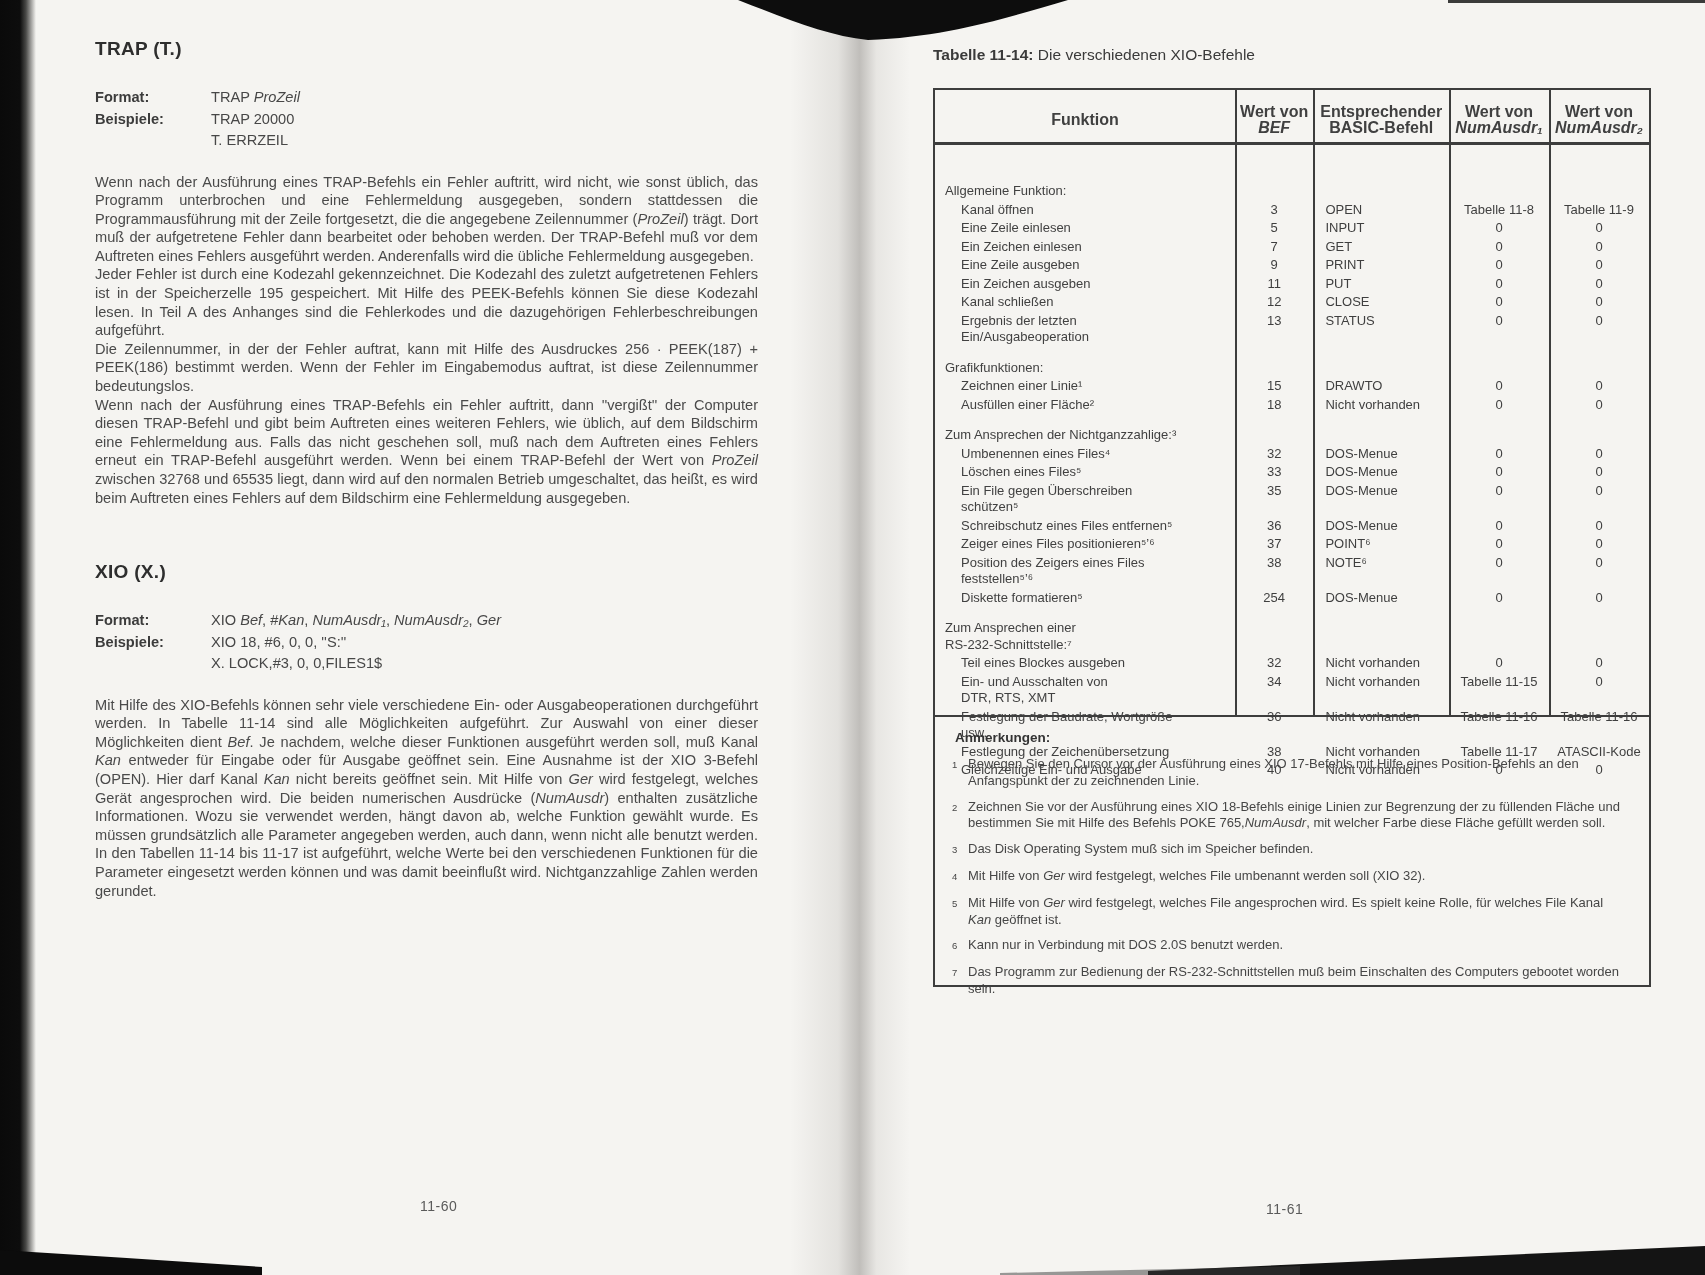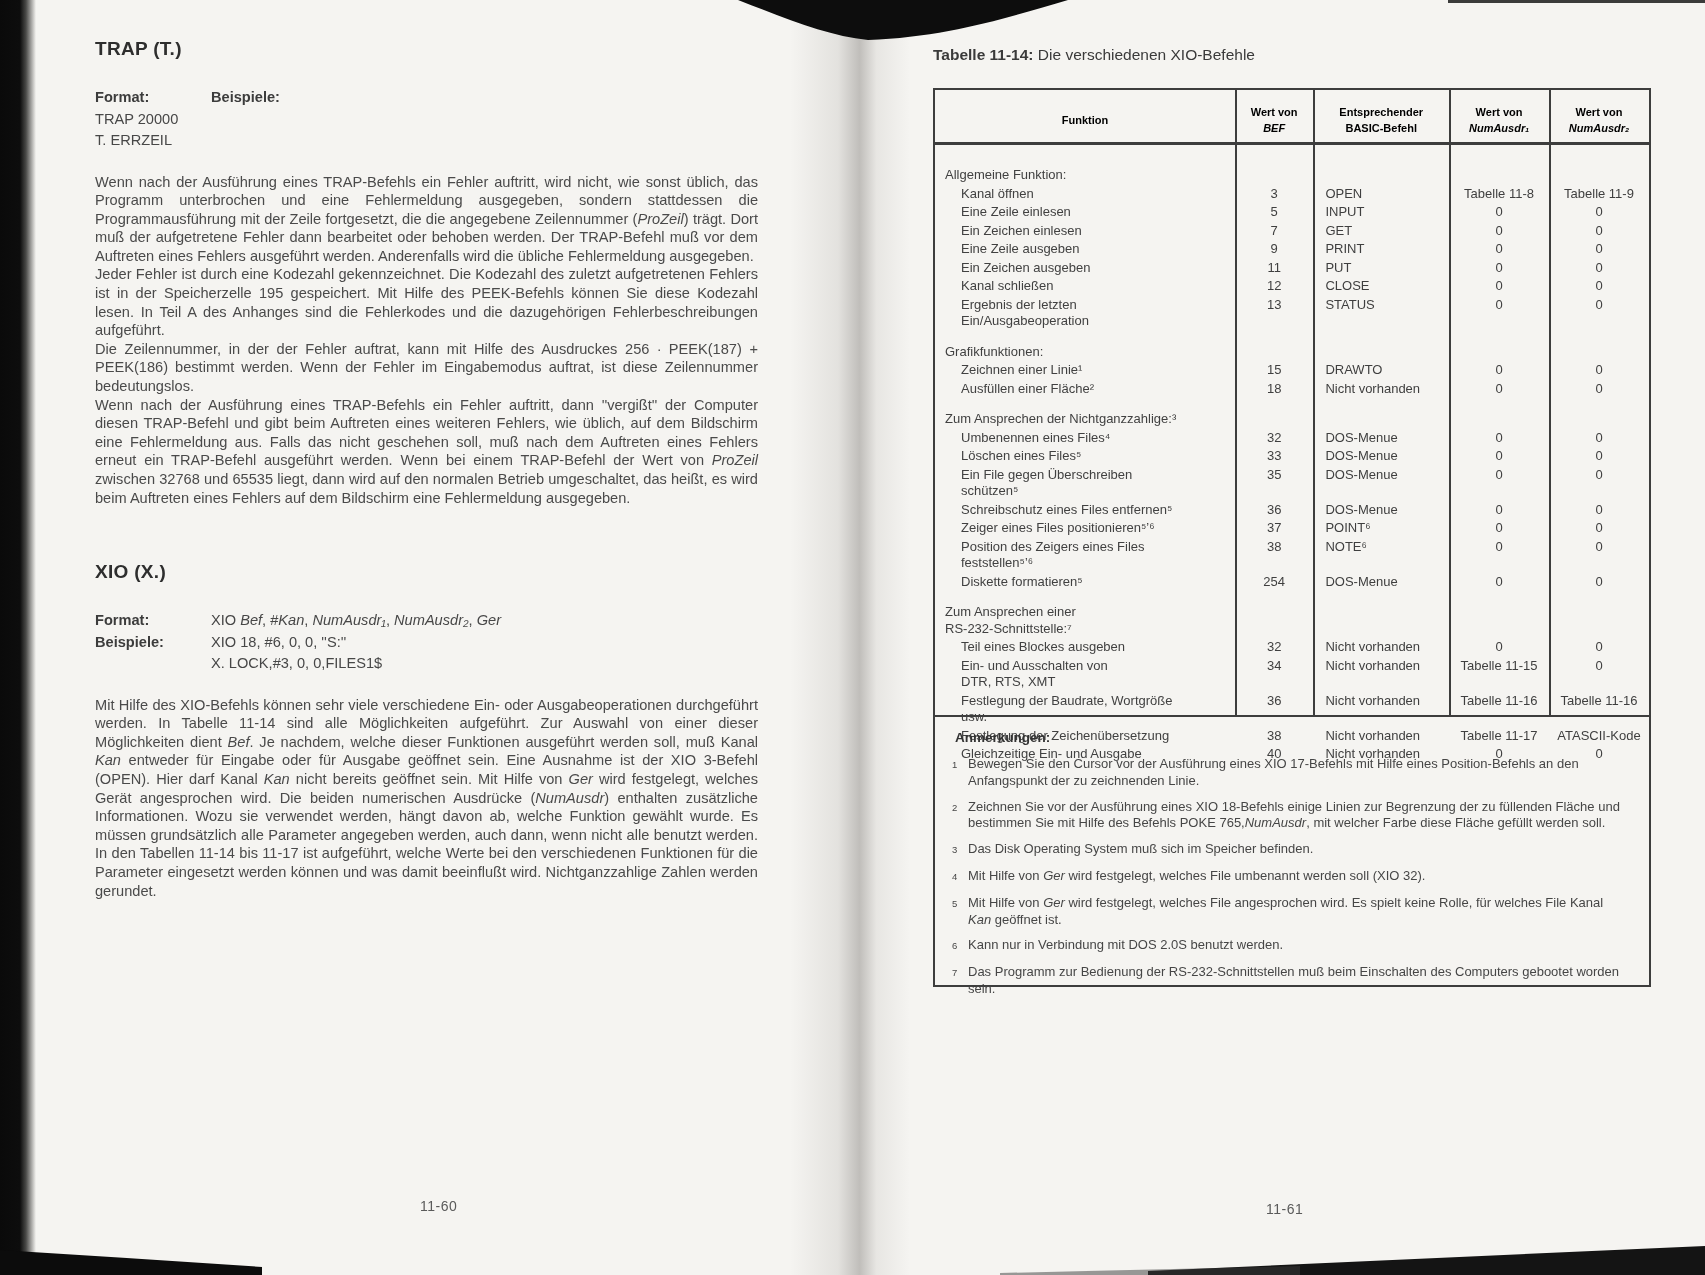--- a/index.html
+++ b/index.html
@@ -22,29 +22,29 @@
   .xio-gap{margin-top:54px;}
   .it{font-style:italic;}
   .pageno{position:absolute;z-index:2;font-size:14px;color:#5a5a5a;letter-spacing:.5px;}
   .pageno.left{left:420px;top:1198px;}
   .pageno.right{left:1266px;top:1201px;}
   
   .rtitle{position:absolute;left:933px;top:46px;z-index:2;font-size:15.5px;color:#3a3a3a;text-align:center;}
   .rtitle .b{font-weight:bold;}
   .tbl{position:absolute;left:933px;top:88px;width:718px;height:899px;z-index:2;
        border:2px solid #3d3d3d;box-sizing:border-box;color:#3f3f3f;background:transparent;}
-  .thead{position:absolute;left:0;top:0;width:100%;height:60px;display:flex;font-size:11px;font-weight:bold;color:#000000;}
+  .thead{position:absolute;left:0;top:0;width:100%;height:60px;display:flex;font-size:16px;font-weight:bold;color:#404040;}
   .hcell{box-sizing:border-box;display:flex;flex-direction:column;align-items:center;justify-content:center;line-height:16px;text-align:center;}
   .hcell .l2.hi{font-style:italic;}
   .c1{width:42%;} .c2{width:11%;} .c3{width:19%;justify-content:center;} .c4{width:14%;} .c5{width:14%;}
   .vline{position:absolute;top:0;width:2px;height:625px;background:#3d3d3d;}
   .v1{left:42%;} .v2{left:53%;} .v3{left:72%;} .v4{left:86%;}
   .hline{position:absolute;left:0;width:100%;background:#3d3d3d;}
   .hl1{top:52px;height:3px;} .hl2{top:625px;height:2px;}
-  .grid-rows{position:absolute;left:0;top:55px;width:100%;height:570px;padding-top:10px;box-sizing:border-box;font-size:13px;}
+  .grid-rows{position:absolute;left:0;top:55px;width:100%;height:570px;padding-top:26px;box-sizing:border-box;font-size:13px;}
   .trow{display:flex;align-items:flex-start;margin-bottom:2px;}
   .trow.group{padding-top:12px;}
   .tcell{box-sizing:border-box;line-height:16.5px;}
   .tcell.c1.glabel{padding-left:10px;color:#414141;}
   .tcell.c1.item{padding-left:26px;color:#414141;}
   .tcell.c2,.tcell.c4,.tcell.c5{text-align:center;}
   .tcell.c3{padding-left:12px;}
   .notes{position:absolute;left:0;top:627px;width:100%;bottom:0;box-sizing:border-box;padding:13px 26px 0 17px;}
   .ntitle{font-size:13.5px;font-weight:bold;color:#333;margin:0 0 11px 3px;}
   .note{display:flex;font-size:13px;line-height:16.8px;color:#464646;margin-bottom:9px;}
@@ -54,20 +54,21 @@
 </head>
 <body>
 
 <div class="stage">
 
   <div class="lp">
     <div class="h1">TRAP (T.)</div>
 
     <div class="fmt">
       <div class="lbl">Format:</div>
+      <div><span>TRAP </span><span class="it">ProZeil</span></div>
       <div class="lbl">Beispiele:</div>
       <div>TRAP 20000</div>
       <div></div>
       <div>T. ERRZEIL</div>
     </div>
 
     <div class="paras">
       <p class="para"><span>Wenn nach der Ausführung eines TRAP-Befehls ein Fehler auftritt, wird nicht, wie sonst üblich, das Programm unterbrochen und eine Fehlermeldung ausgegeben, sondern stattdessen die Programmausführung mit der Zeile fortgesetzt, die die angegebene Zeilennummer (</span><span class="it">ProZeil</span><span>) trägt. Dort muß der aufgetretene Fehler dann bearbeitet oder behoben werden. Der TRAP-Befehl muß vor dem Auftreten eines Fehlers ausgeführt werden. Anderenfalls wird die übliche Fehlermeldung ausgegeben.</span></p>
       <p class="para"><span>Jeder Fehler ist durch eine Kodezahl gekennzeichnet. Die Kodezahl des zuletzt aufgetretenen Fehlers ist in der Speicherzelle 195 gespeichert. Mit Hilfe des PEEK-Befehls können Sie diese Kodezahl lesen. In Teil A des Anhanges sind die Fehlerkodes und die dazugehörigen Fehlerbeschreibungen aufgeführt.</span></p>
       <p class="para"><span>Die Zeilennummer, in der der Fehler auftrat, kann mit Hilfe des Ausdruckes 256 ∙ PEEK(187) + PEEK(186) bestimmt werden. Wenn der Fehler im Eingabemodus auftrat, ist diese Zeilennummer bedeutungslos.</span></p>

